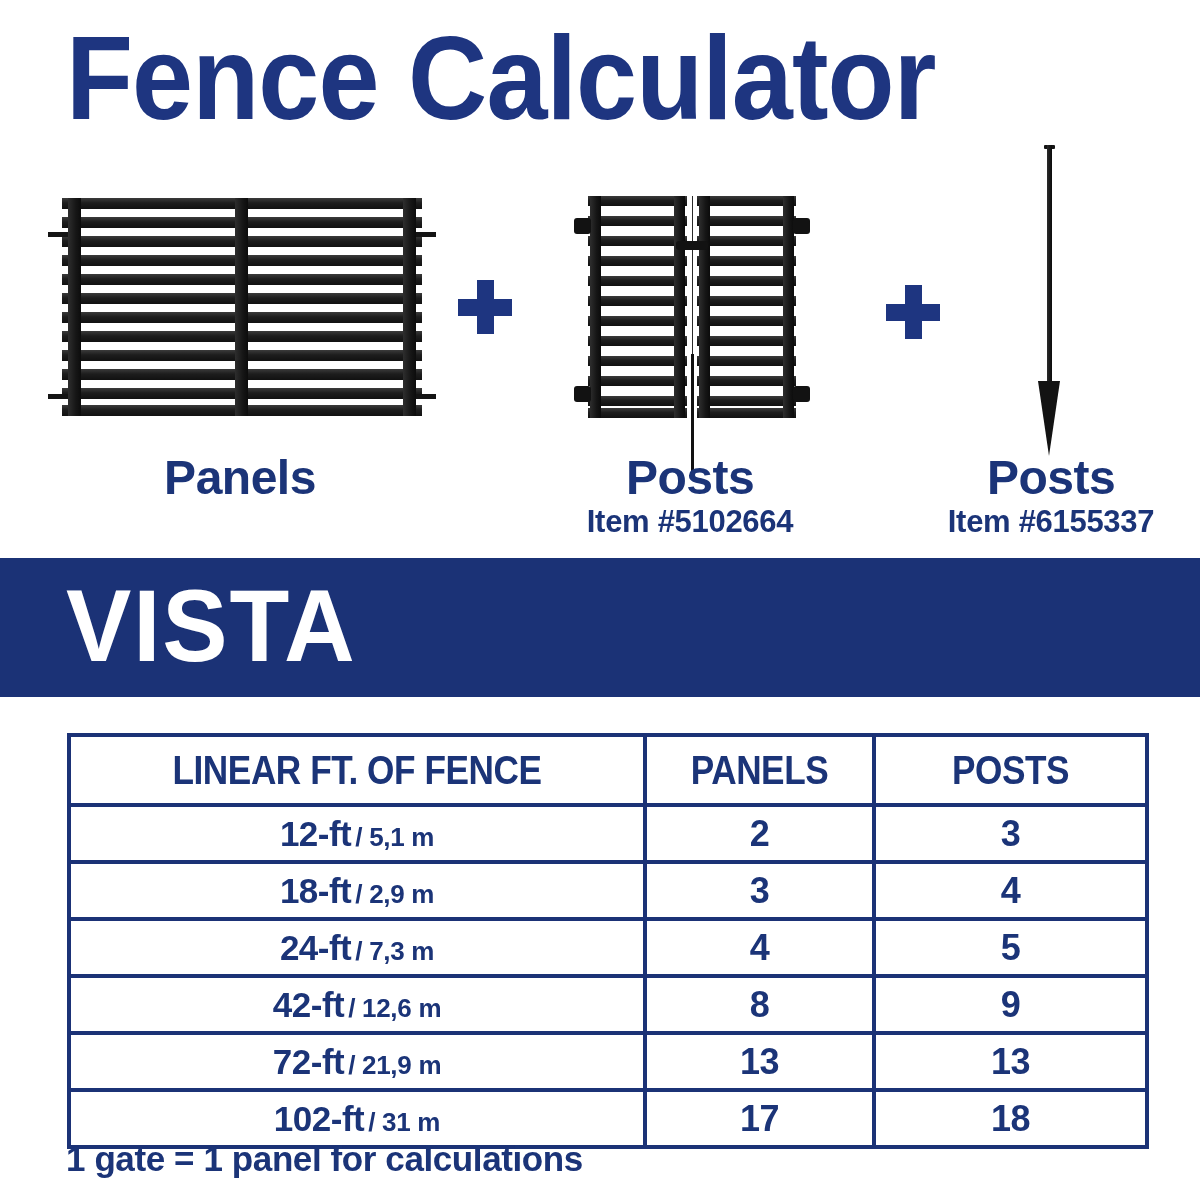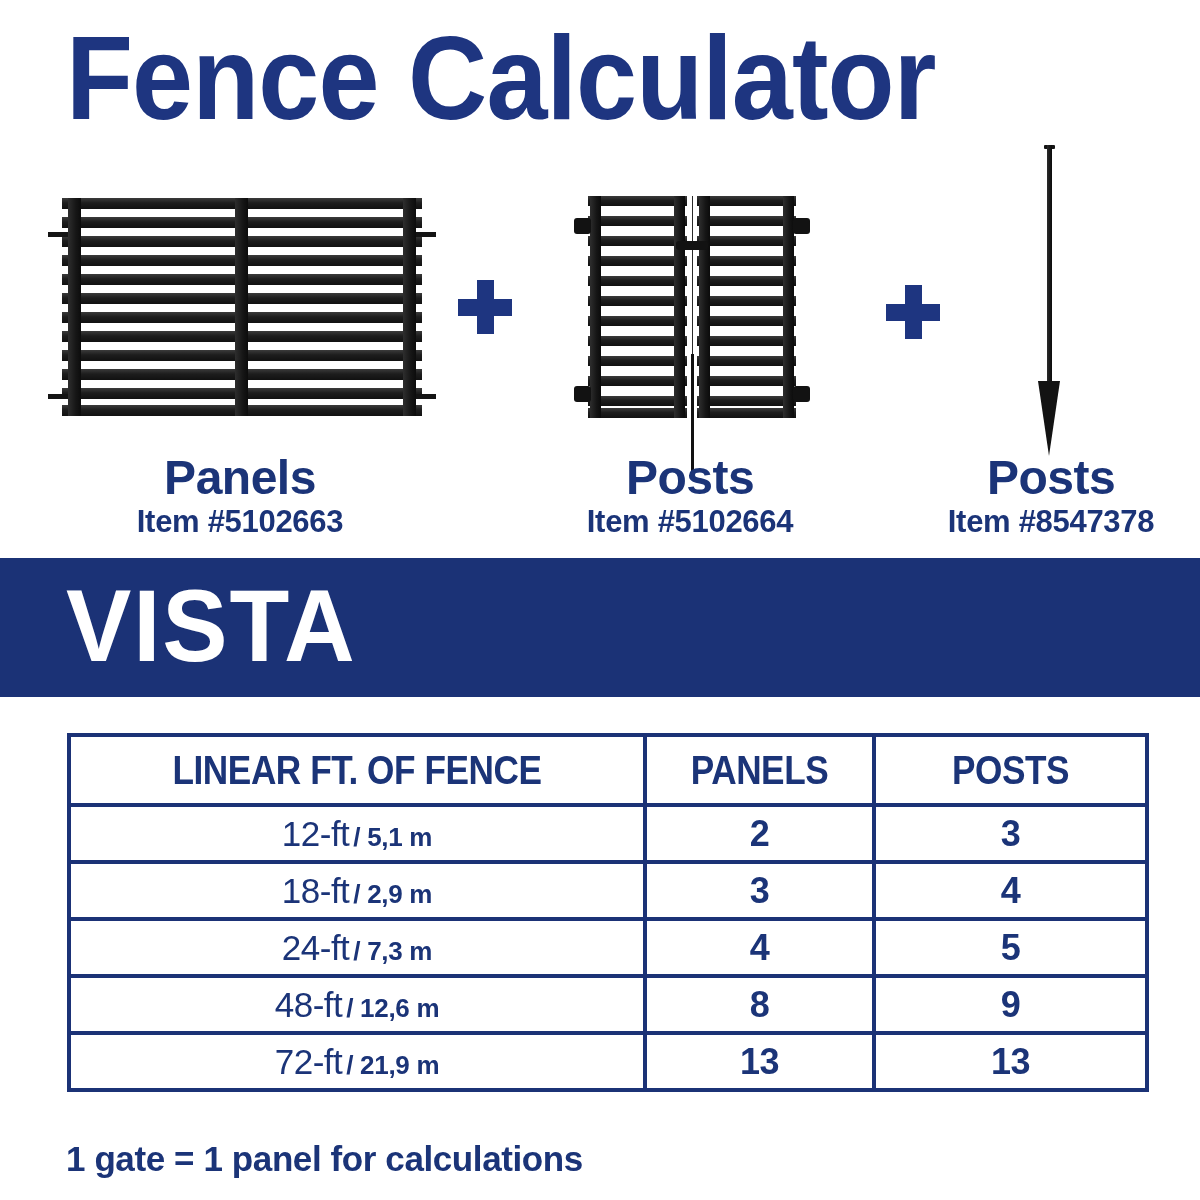--- a/index.html
+++ b/index.html
@@ -274,21 +274,21 @@
     font-family: "Liberation Sans", sans-serif;
     font-weight: bold;
     font-size: 35px;
   }
   #fence-table tbody td.len {
     font-size: 0;
     white-space: nowrap;
   }
   #fence-table tbody td.len .ft {
     font-size: 35px;
-    font-weight: normal;
+    font-weight: bold;
     letter-spacing: -0.5px;
   }
   #fence-table tbody td.len .m {
     font-size: 26px;
     font-weight: bold;
     letter-spacing: -0.3px;
     padding-left: 4px;
   }
   #fence-table tbody td.num {
     font-size: 36px;
@@ -391,31 +391,30 @@
 
   <div class="post-art">
     <div class="cap"></div>
     <div class="shaft"></div>
     <div class="tip"></div>
   </div>
 </div>
 
 <div class="caption" id="caption-panels">
   <div class="cap-title">Panels</div>
-  <div class="cap-item">Item #5102663</div>
 </div>
 
 <div class="caption" id="caption-gate">
   <div class="cap-title">Posts</div>
   <div class="cap-item">Item #5102664</div>
 </div>
 
 <div class="caption" id="caption-posts">
   <div class="cap-title">Posts</div>
-  <div class="cap-item">Item #8547378</div>
+  <div class="cap-item">Item #6155337</div>
 </div>
 
 <div id="vista-banner">
   <div class="vista-text">VISTA</div>
 </div>
 
 <table id="fence-table">
   <colgroup>
     <col class="c-linear">
       <col class="c-panels">
@@ -445,28 +444,35 @@
     </tr>
     <tr>
       <td class="len">
         <span class="ft">24-ft</span><span class="m">/ 7,3 m</span>
       </td>
       <td class="num">4</td>
       <td class="num">5</td>
     </tr>
     <tr>
       <td class="len">
-        <span class="ft">48-ft</span><span class="m">/ 12,6 m</span>
+        <span class="ft">42-ft</span><span class="m">/ 12,6 m</span>
       </td>
       <td class="num">8</td>
       <td class="num">9</td>
     </tr>
     <tr>
       <td class="len">
         <span class="ft">72-ft</span><span class="m">/ 21,9 m</span>
       </td>
       <td class="num">13</td>
       <td class="num">13</td>
     </tr>
+    <tr>
+      <td class="len">
+        <span class="ft">102-ft</span><span class="m">/ 31 m</span>
+      </td>
+      <td class="num">17</td>
+      <td class="num">18</td>
+    </tr>
   </tbody>
 </table>
 
 <div id="footnote">1 gate = 1 panel for calculations</div>
 
 </body></html>

